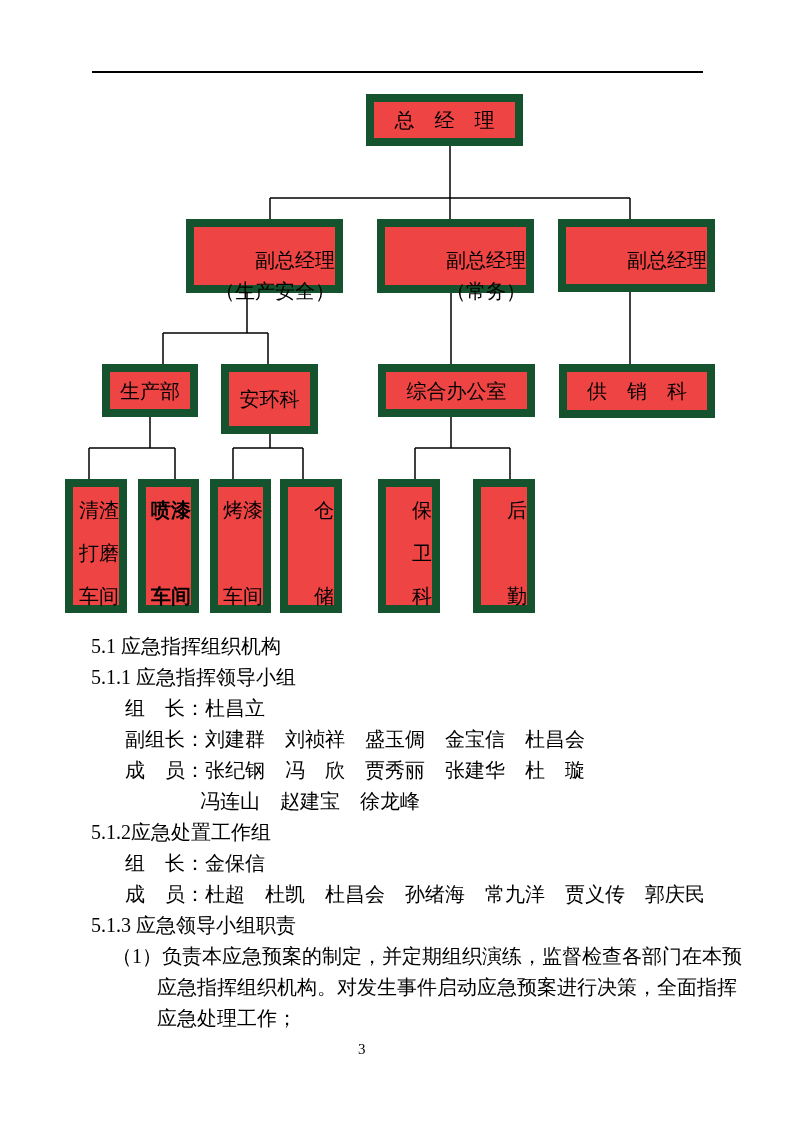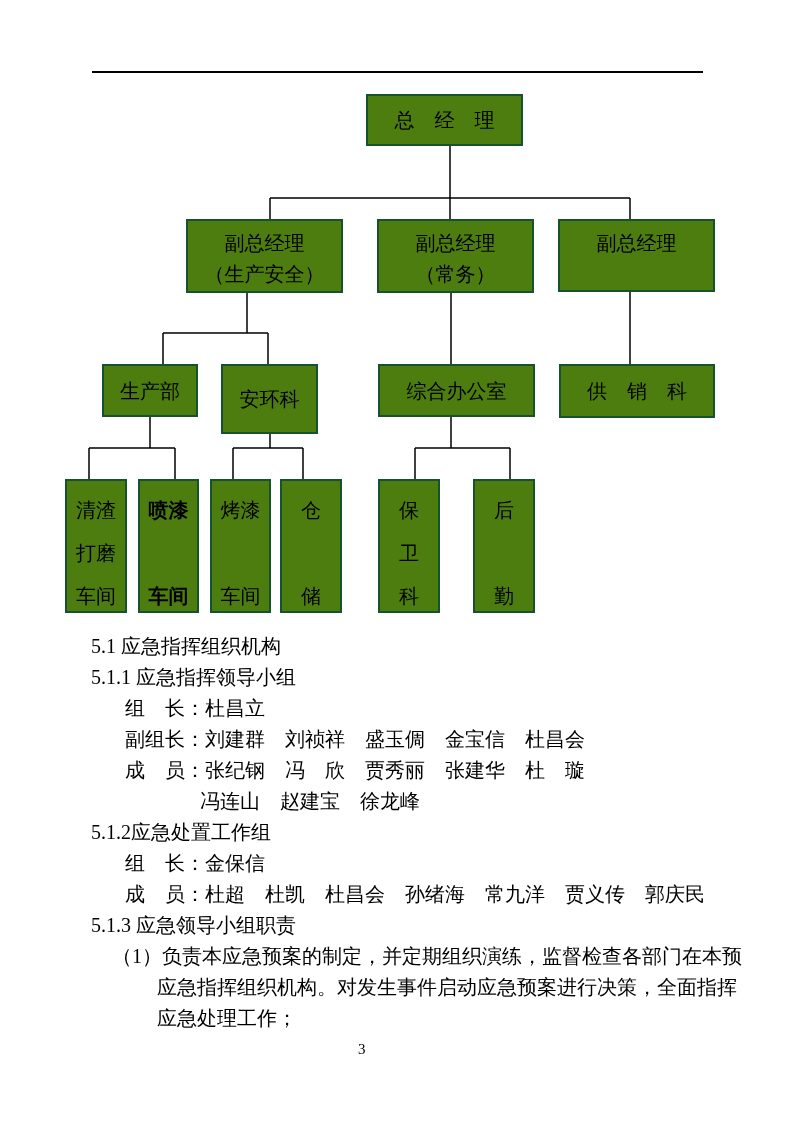--- a/index.html
+++ b/index.html
@@ -8,30 +8,30 @@
     width:793px;height:1122px;
     background:#ffffff;
     font-family:"Liberation Serif","DejaVu Serif",serif;
     color:#000;
     overflow:hidden;
   }
   svg.connectors{position:absolute;left:0;top:0;}
   .obox{
     position:absolute;
     box-sizing:border-box;
-    border:2px solid #14532d;
-    background:#4d7c0f;
-    text-align:center;
+    border:8px solid #14532d;
+    background:#ef4444;
+    text-align:right;
     white-space:pre-line;
     font-size:20px;
     line-height:31px;
   }
   .obox.single{display:flex;align-items:center;justify-content:center;line-height:22px;}
-  .obox.two-line{padding-top:7px;}
-  .obox.tall{line-height:43px;padding-top:8px;}
+  .obox.two-line{padding-top:18px;}
+  .obox.tall{line-height:43px;padding-top:2px;}
   .bodyline{
     position:absolute;
     font-size:20px;
     line-height:24px;
     white-space:pre;
   }
   .pagenum{
     position:absolute;
     font-size:15px;
   }

